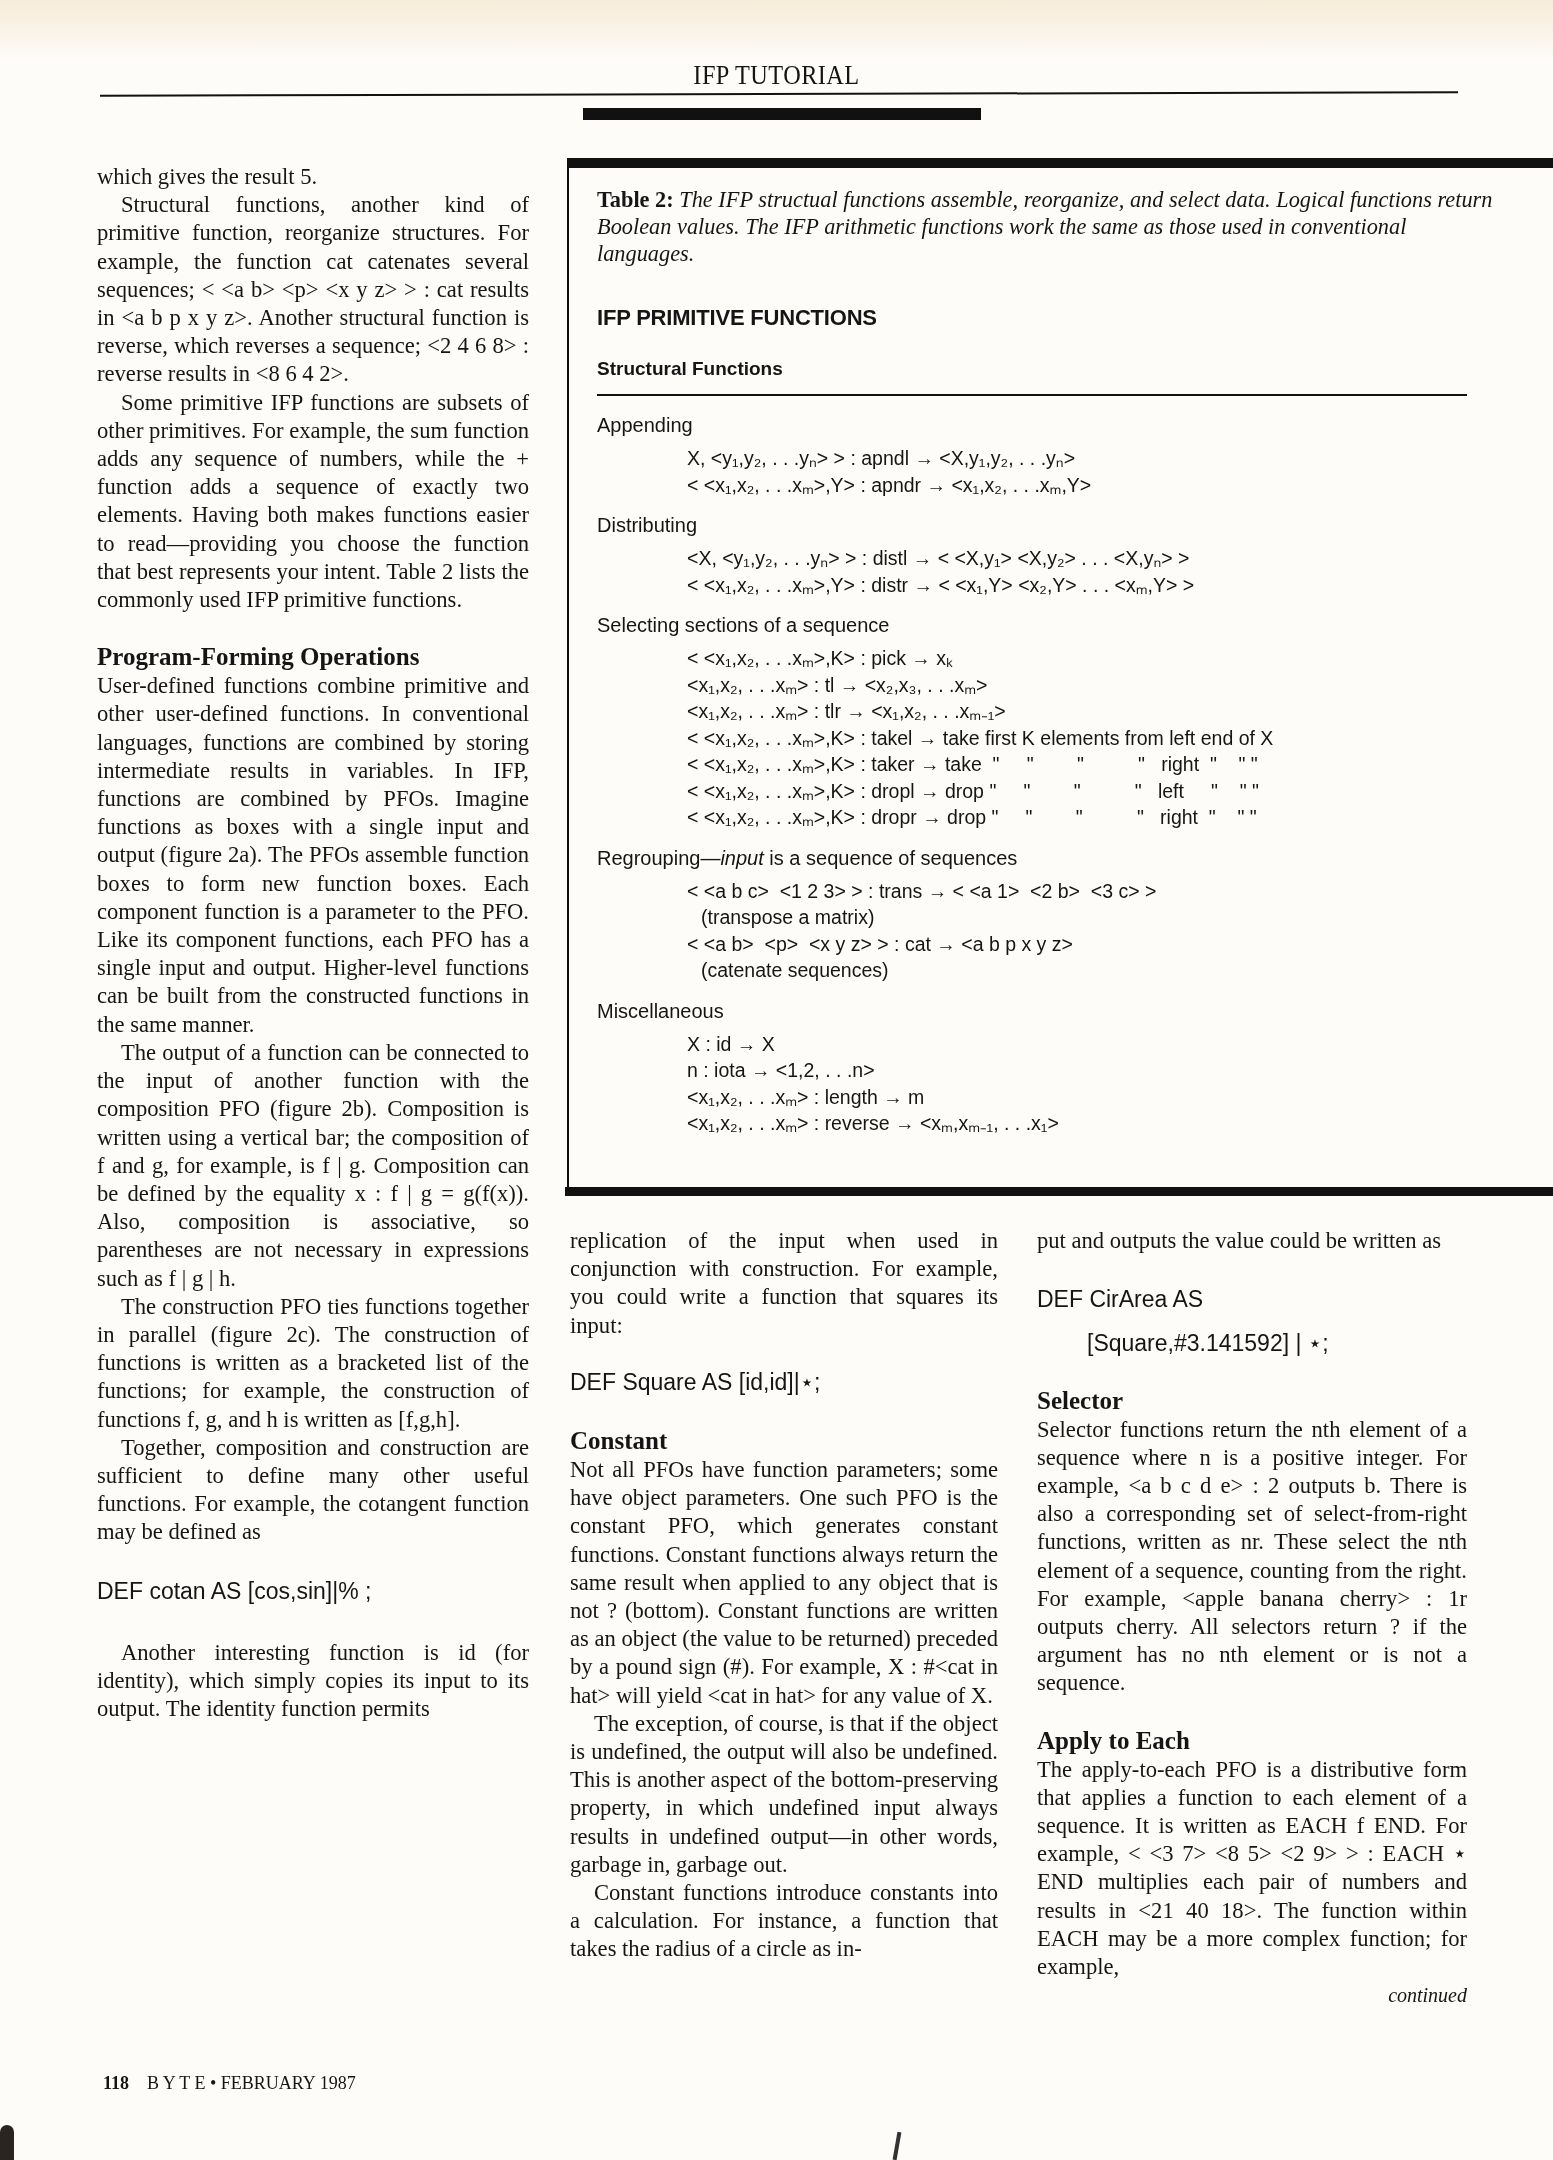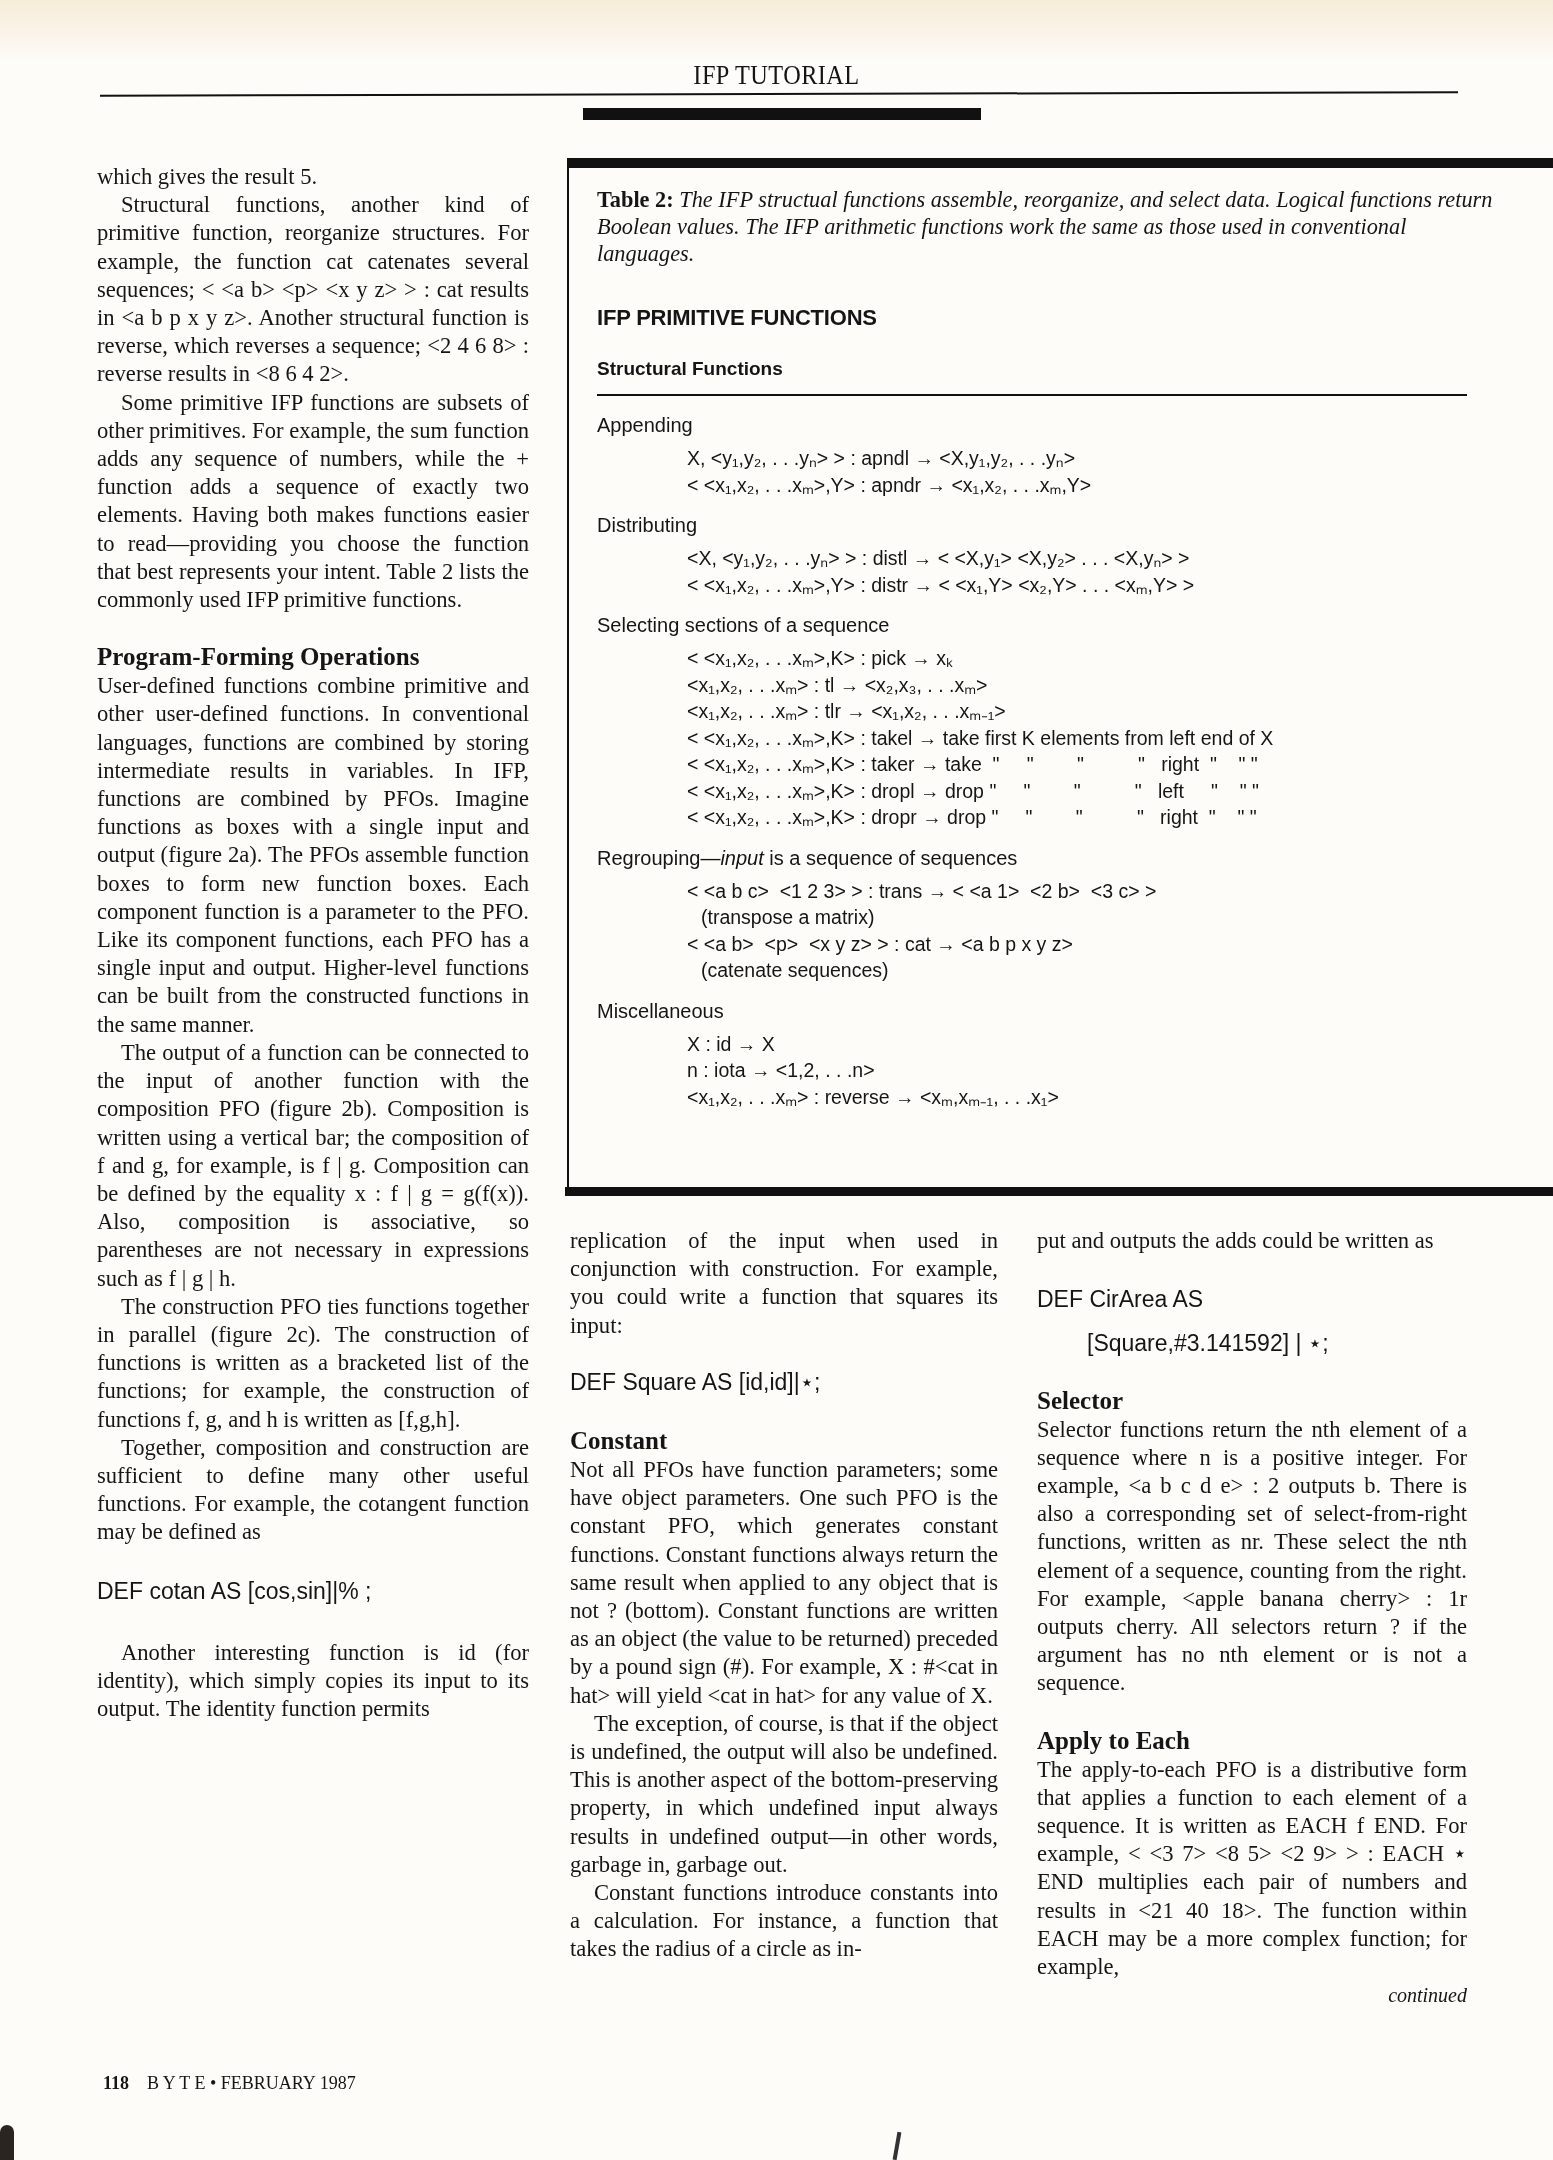--- a/index.html
+++ b/index.html
@@ -114,35 +114,36 @@
     <div class="row">&lt; &lt;a b c&gt;  &lt;1 2 3&gt; &gt; : trans → &lt; &lt;a 1&gt;  &lt;2 b&gt;  &lt;3 c&gt; &gt;</div>
     <div class="row note">(transpose a matrix)</div>
     <div class="row">&lt; &lt;a b&gt;  &lt;p&gt;  &lt;x y z&gt; &gt; : cat → &lt;a b p x y z&gt;</div>
     <div class="row note">(catenate sequences)</div>
   </div>
 
   <div class="group">Miscellaneous</div>
   <div class="rows">
     <div class="row">X : id → X</div>
     <div class="row">n : iota → &lt;1,2, . . .n&gt;</div>
+    <div class="row">&lt;x₁,x₂, . . .xₘ&gt; : length → m</div>
     <div class="row">&lt;x₁,x₂, . . .xₘ&gt; : reverse → &lt;xₘ,xₘ₋₁, . . .x₁&gt;</div>
   </div>
 </div>
 
 <div id="col2" class="col">
   <p>replication of the input when used in conjunction with construction. For example, you could write a function that squares its input:</p>
   <div class="code" style="margin:28px 0 30px 0">DEF Square AS [id,id]|⋆;</div>
   <h3>Constant</h3>
   <p>Not all PFOs have function parameters; some have object parameters. One such PFO is the constant PFO, which generates constant functions. Constant functions always return the same result when applied to any object that is not ? (bottom). Constant functions are written as an object (the value to be returned) preceded by a pound sign (#). For example, X : #&lt;cat in hat&gt; will yield &lt;cat in hat&gt; for any value of X.</p>
   <p class="ind">The exception, of course, is that if the object is undefined, the output will also be undefined. This is another aspect of the bottom-preserving property, in which undefined input always results in undefined output—in other words, garbage in, garbage out.</p>
   <p class="ind">Constant functions introduce constants into a calculation. For instance, a function that takes the radius of a circle as in-</p>
 </div>
 
 <div id="col3" class="col">
-  <p>put and outputs the adds could be written as</p>
+  <p>put and outputs the value could be written as</p>
   <div class="code" style="margin:30px 0 0 0">DEF CirArea AS</div>
   <div class="code" style="margin:16px 0 28px 50px">[Square,#3.141592] | ⋆;</div>
   <h3>Selector</h3>
   <p>Selector functions return the nth element of a sequence where n is a positive integer. For example, &lt;a b c d e&gt; : 2 outputs b. There is also a corresponding set of select-from-right functions, written as nr. These select the nth element of a sequence, counting from the right. For example, &lt;apple banana cherry&gt; : 1r outputs cherry. All selectors return ? if the argument has no nth element or is not a sequence.</p>
   <h3 style="margin-top:28px">Apply to Each</h3>
   <p>The apply-to-each PFO is a distributive form that applies a function to each element of a sequence. It is written as EACH f END. For example, &lt; &lt;3 7&gt; &lt;8 5&gt; &lt;2 9&gt; &gt; : EACH ⋆ END multiplies each pair of numbers and results in &lt;21 40 18&gt;. The function within EACH may be a more complex function; for example,</p>
   <div class="continued">continued</div>
 </div>
 
 <div class="footer"><b>118</b>    <span>B Y T E</span> <span>•</span> <span>FEBRUARY 1987</span></div>

